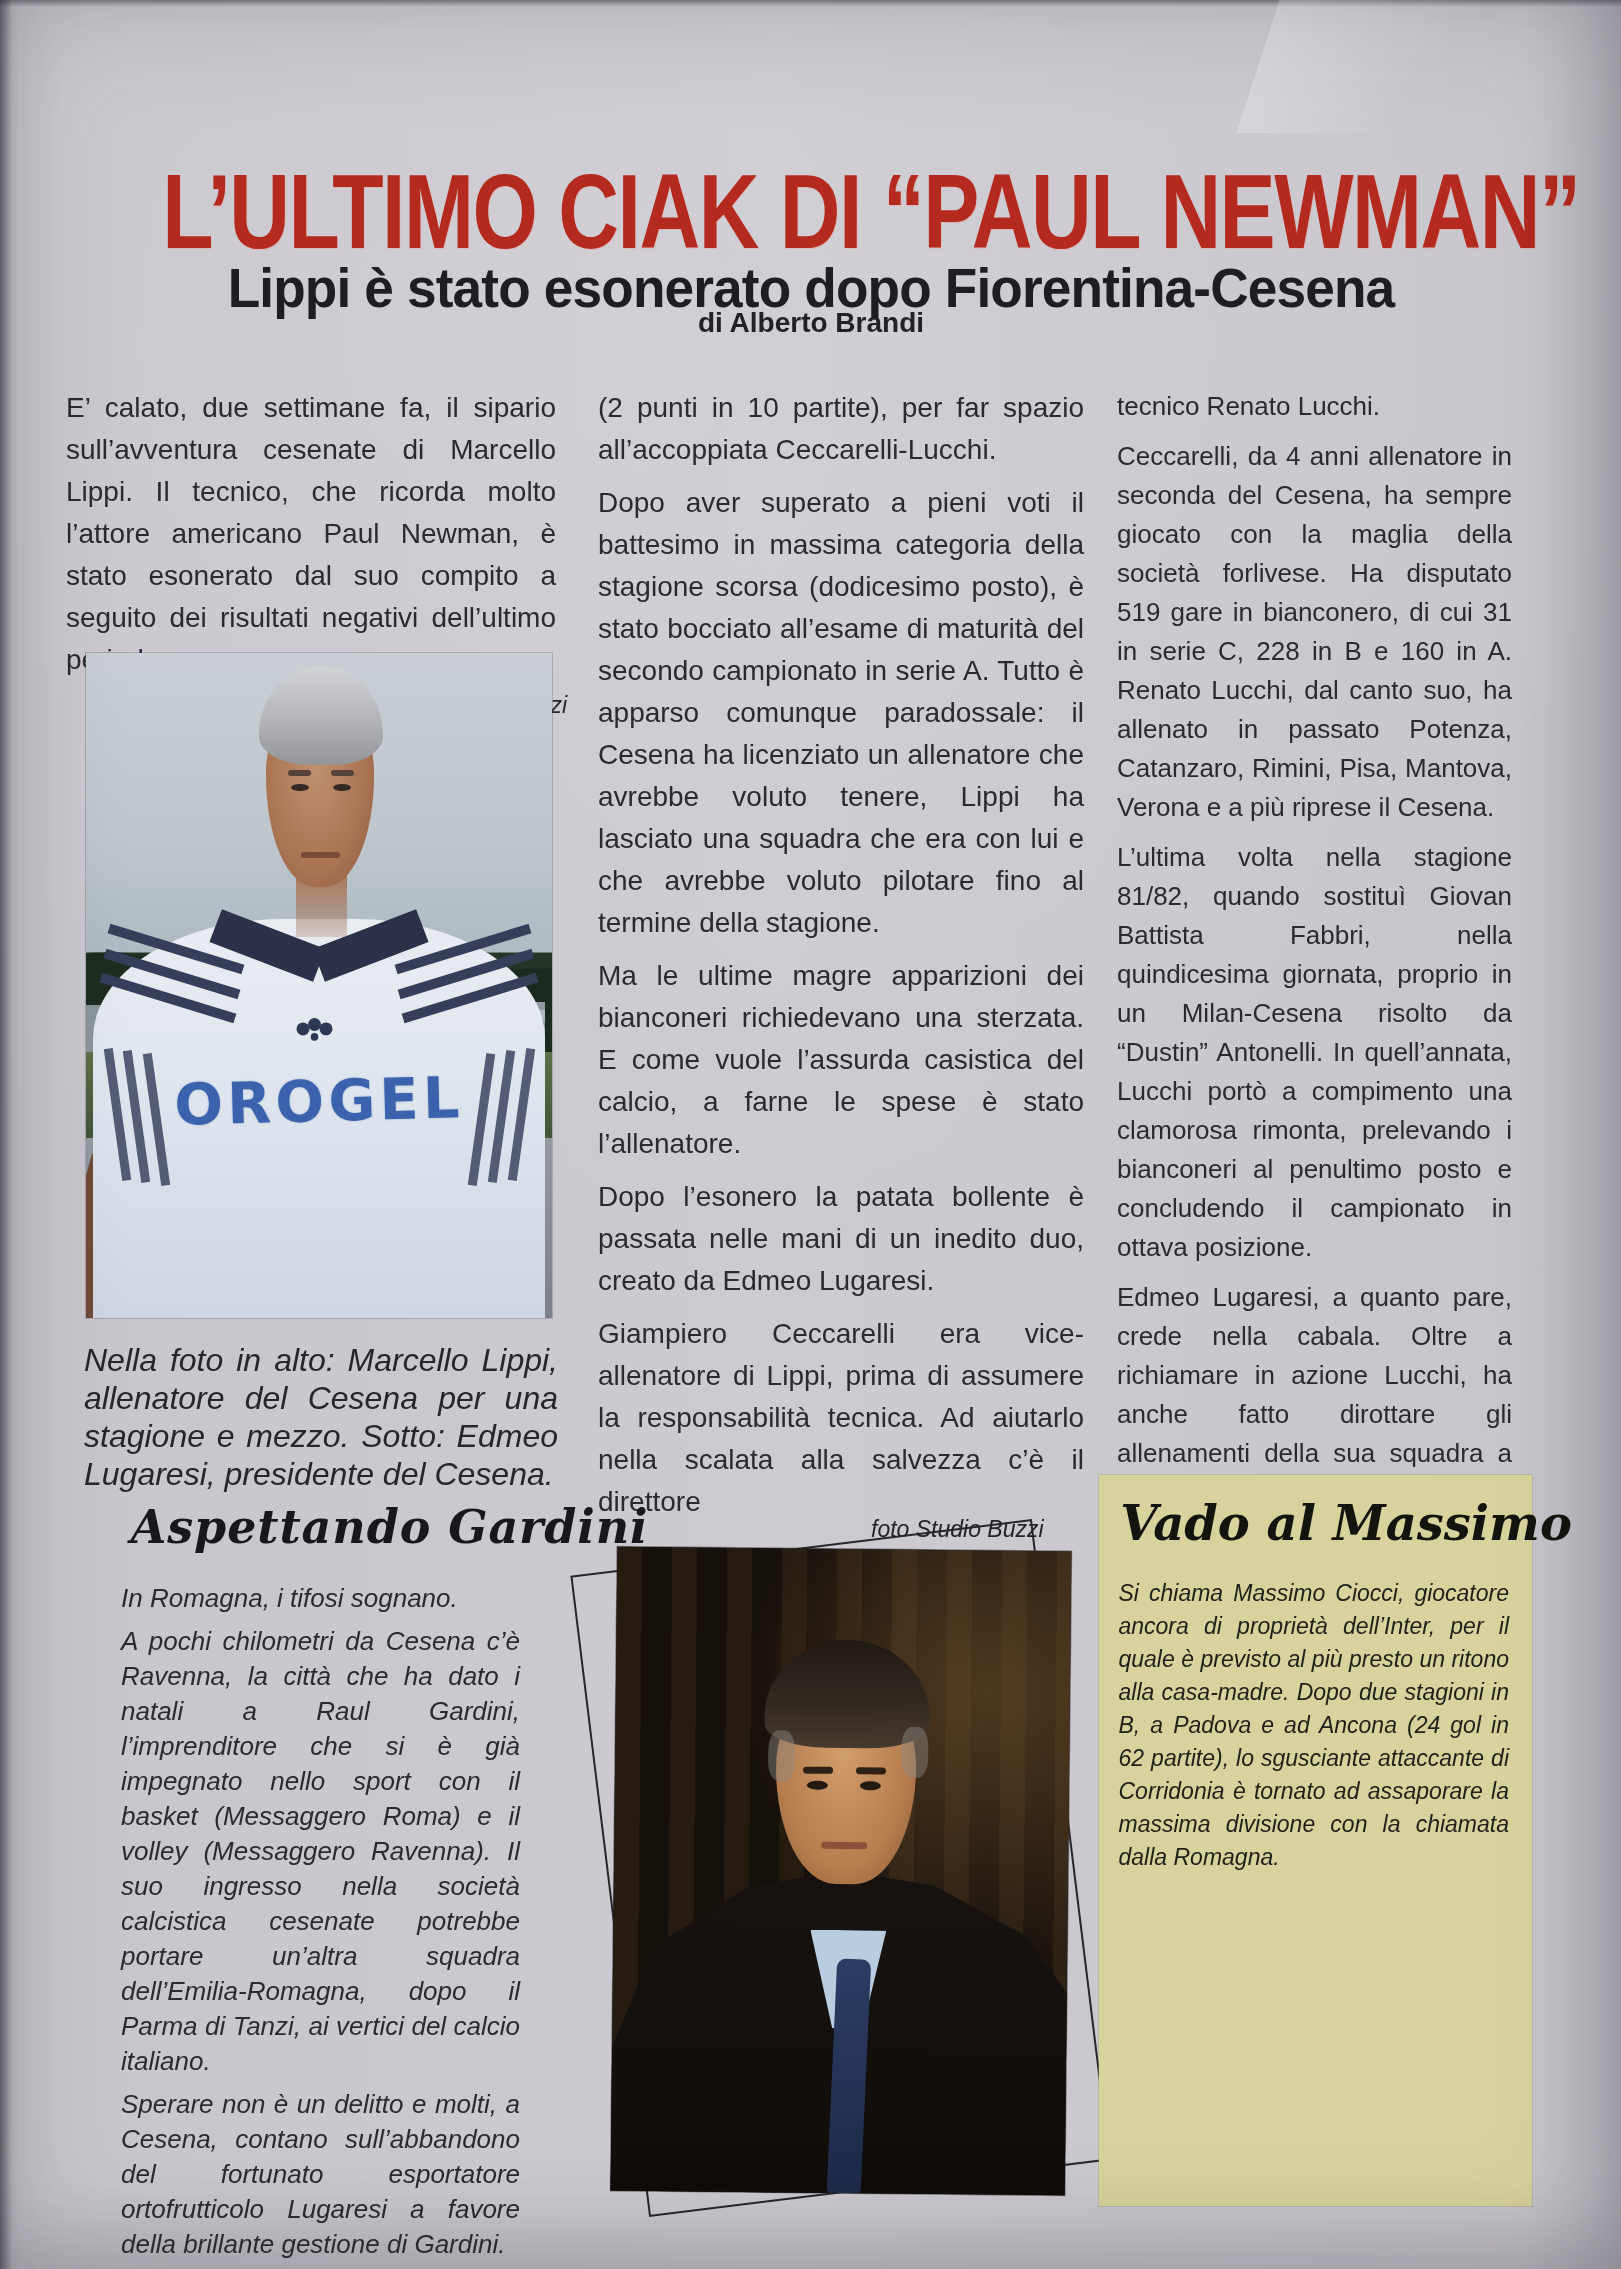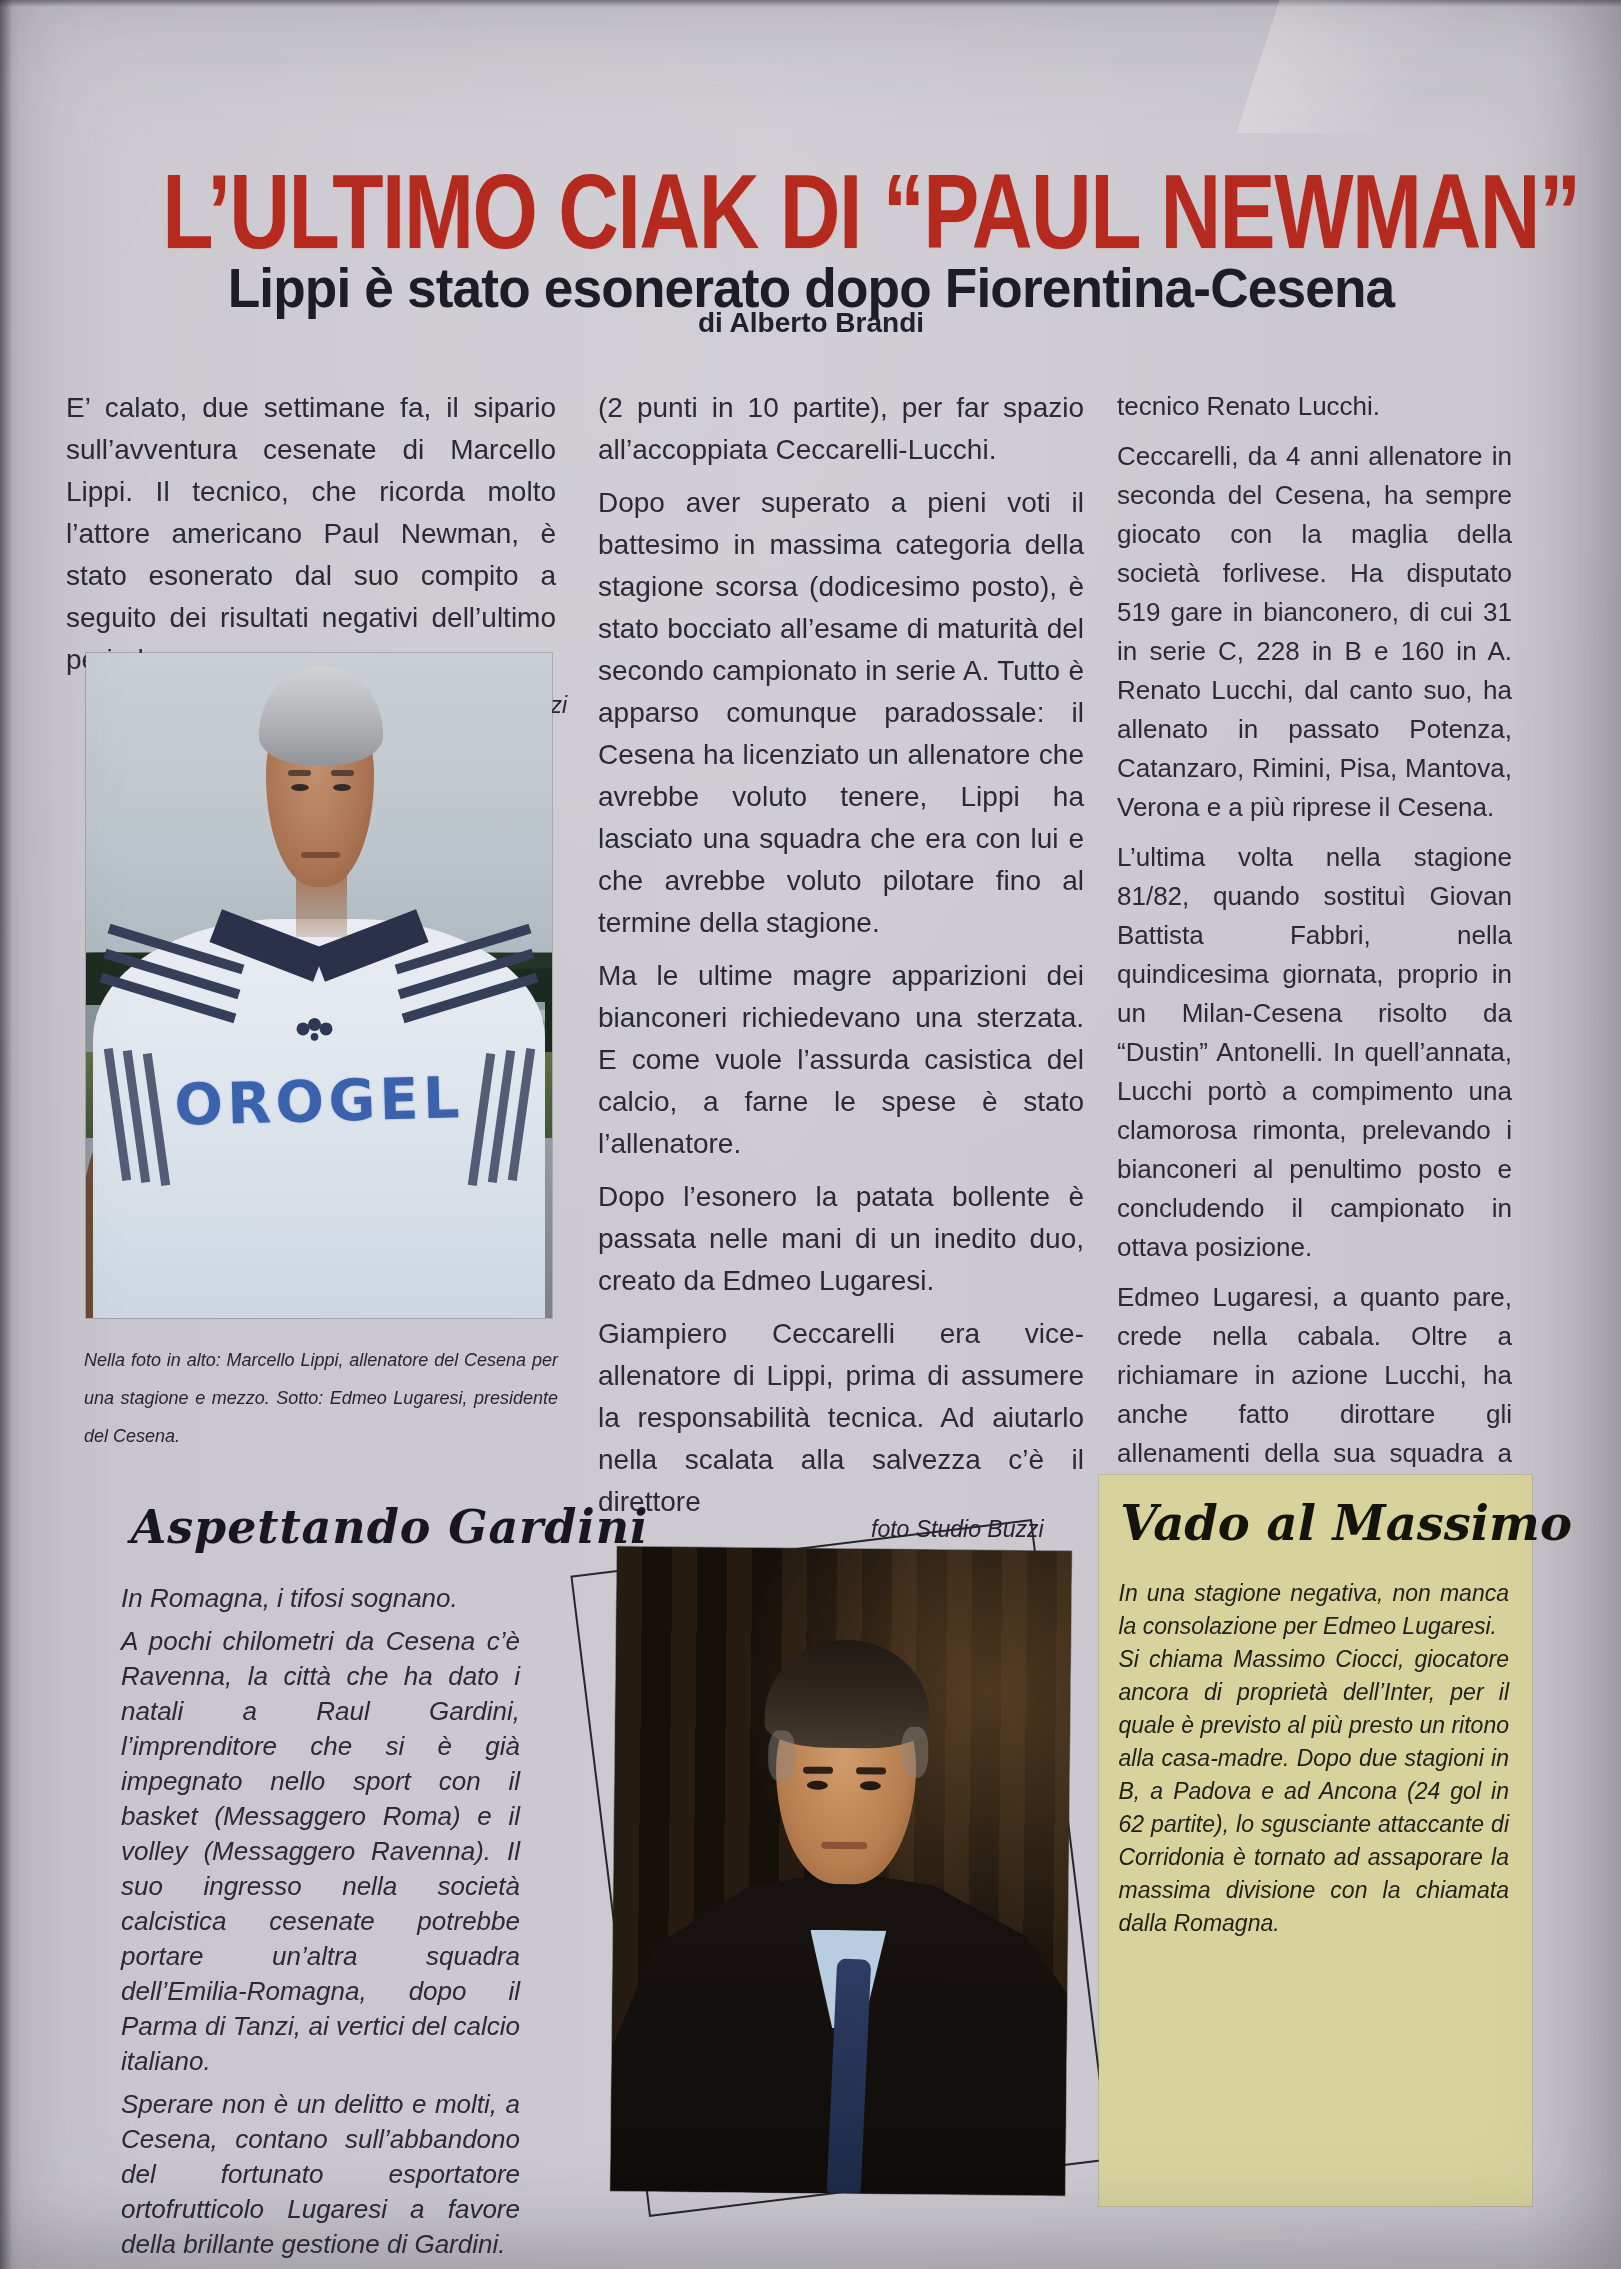--- a/index.html
+++ b/index.html
@@ -80,21 +80,21 @@
   .p1-collar-r{right:126px;top:275px;transform:rotate(-21deg);}
   .p1-stripe{position:absolute;width:140px;height:9.8px;background:#363e5a;}
   .p1-sleeve-stripe{position:absolute;width:8.9px;height:133px;background:#3c4460;opacity:.85;}
   .p1-trefoil{position:absolute;left:222px;top:365px;width:13.3px;height:13.3px;background:#2e3854;border-radius:50%;
     box-shadow:-11.5px 4.4px 0 0 #2e3854, 11.5px 4.4px 0 0 #2e3854, 0 12.4px 0 -2.7px #2e3854;}
   .p1-orogel{position:absolute;left:0;right:0;top:415px;text-align:center;
     font-family:"DejaVu Sans",sans-serif;font-weight:bold;font-size:57px;letter-spacing:4.4px;
     color:#3b63ad;transform:rotate(-1.5deg);text-shadow:0 0 1.8px rgba(59,99,173,.5);}
 
   .caption{position:absolute;left:84px;top:1341px;width:474px;font-style:italic;
-    font-size:18px;line-height:38px;text-align:justify;color:#26262c;}
+    font-size:32px;line-height:38px;text-align:justify;color:#26262c;}
 
   
   .gardini{position:absolute;left:113px;top:1500px;width:415px;}
   .gardini-title{font-family:"DejaVu Serif",serif;font-style:italic;font-weight:bold;
     font-size:46px;letter-spacing:0.9px;margin:0 0 26.6px 17.7px;color:#17171d;white-space:nowrap;}
   .gardini p{font-style:italic;font-size:26px;line-height:35px;text-align:justify;margin:8px;}
 
   
   .photo2-frame{position:absolute;left:608px;top:1545px;width:461px;height:642px;
     border:2.7px solid #27262b;transform:rotate(-7deg);}
@@ -221,17 +221,16 @@
     <div class="p2-temple" style="left:286px;top:177px;"></div>
     <div class="p2-brow" style="left:188px;top:218px;"></div>
     <div class="p2-brow" style="left:241px;top:218px;"></div>
     <div class="p2-eye" style="left:192px;top:232px;"></div>
     <div class="p2-eye" style="left:245px;top:232px;"></div>
     <div class="p2-mouth"></div>
   </div>
 
   <div class="massimo">
     <h3 class="massimo-title">Vado al Massimo</h3>
-    <p>In una stagione negativa, non manca la consolazione per Edmeo Lugaresi.</p>
     <p>Si chiama Massimo Ciocci, giocatore ancora di proprietà dell’Inter, per il quale è previsto al più presto un ritono alla casa-madre. Dopo due stagioni in B, a Padova e ad Ancona (24 gol in 62 partite), lo sgusciante attaccante di Corridonia è tornato ad assaporare la massima divisione con la chiamata dalla Romagna.</p>
   </div>
 </div>
 
 
 </body></html>

